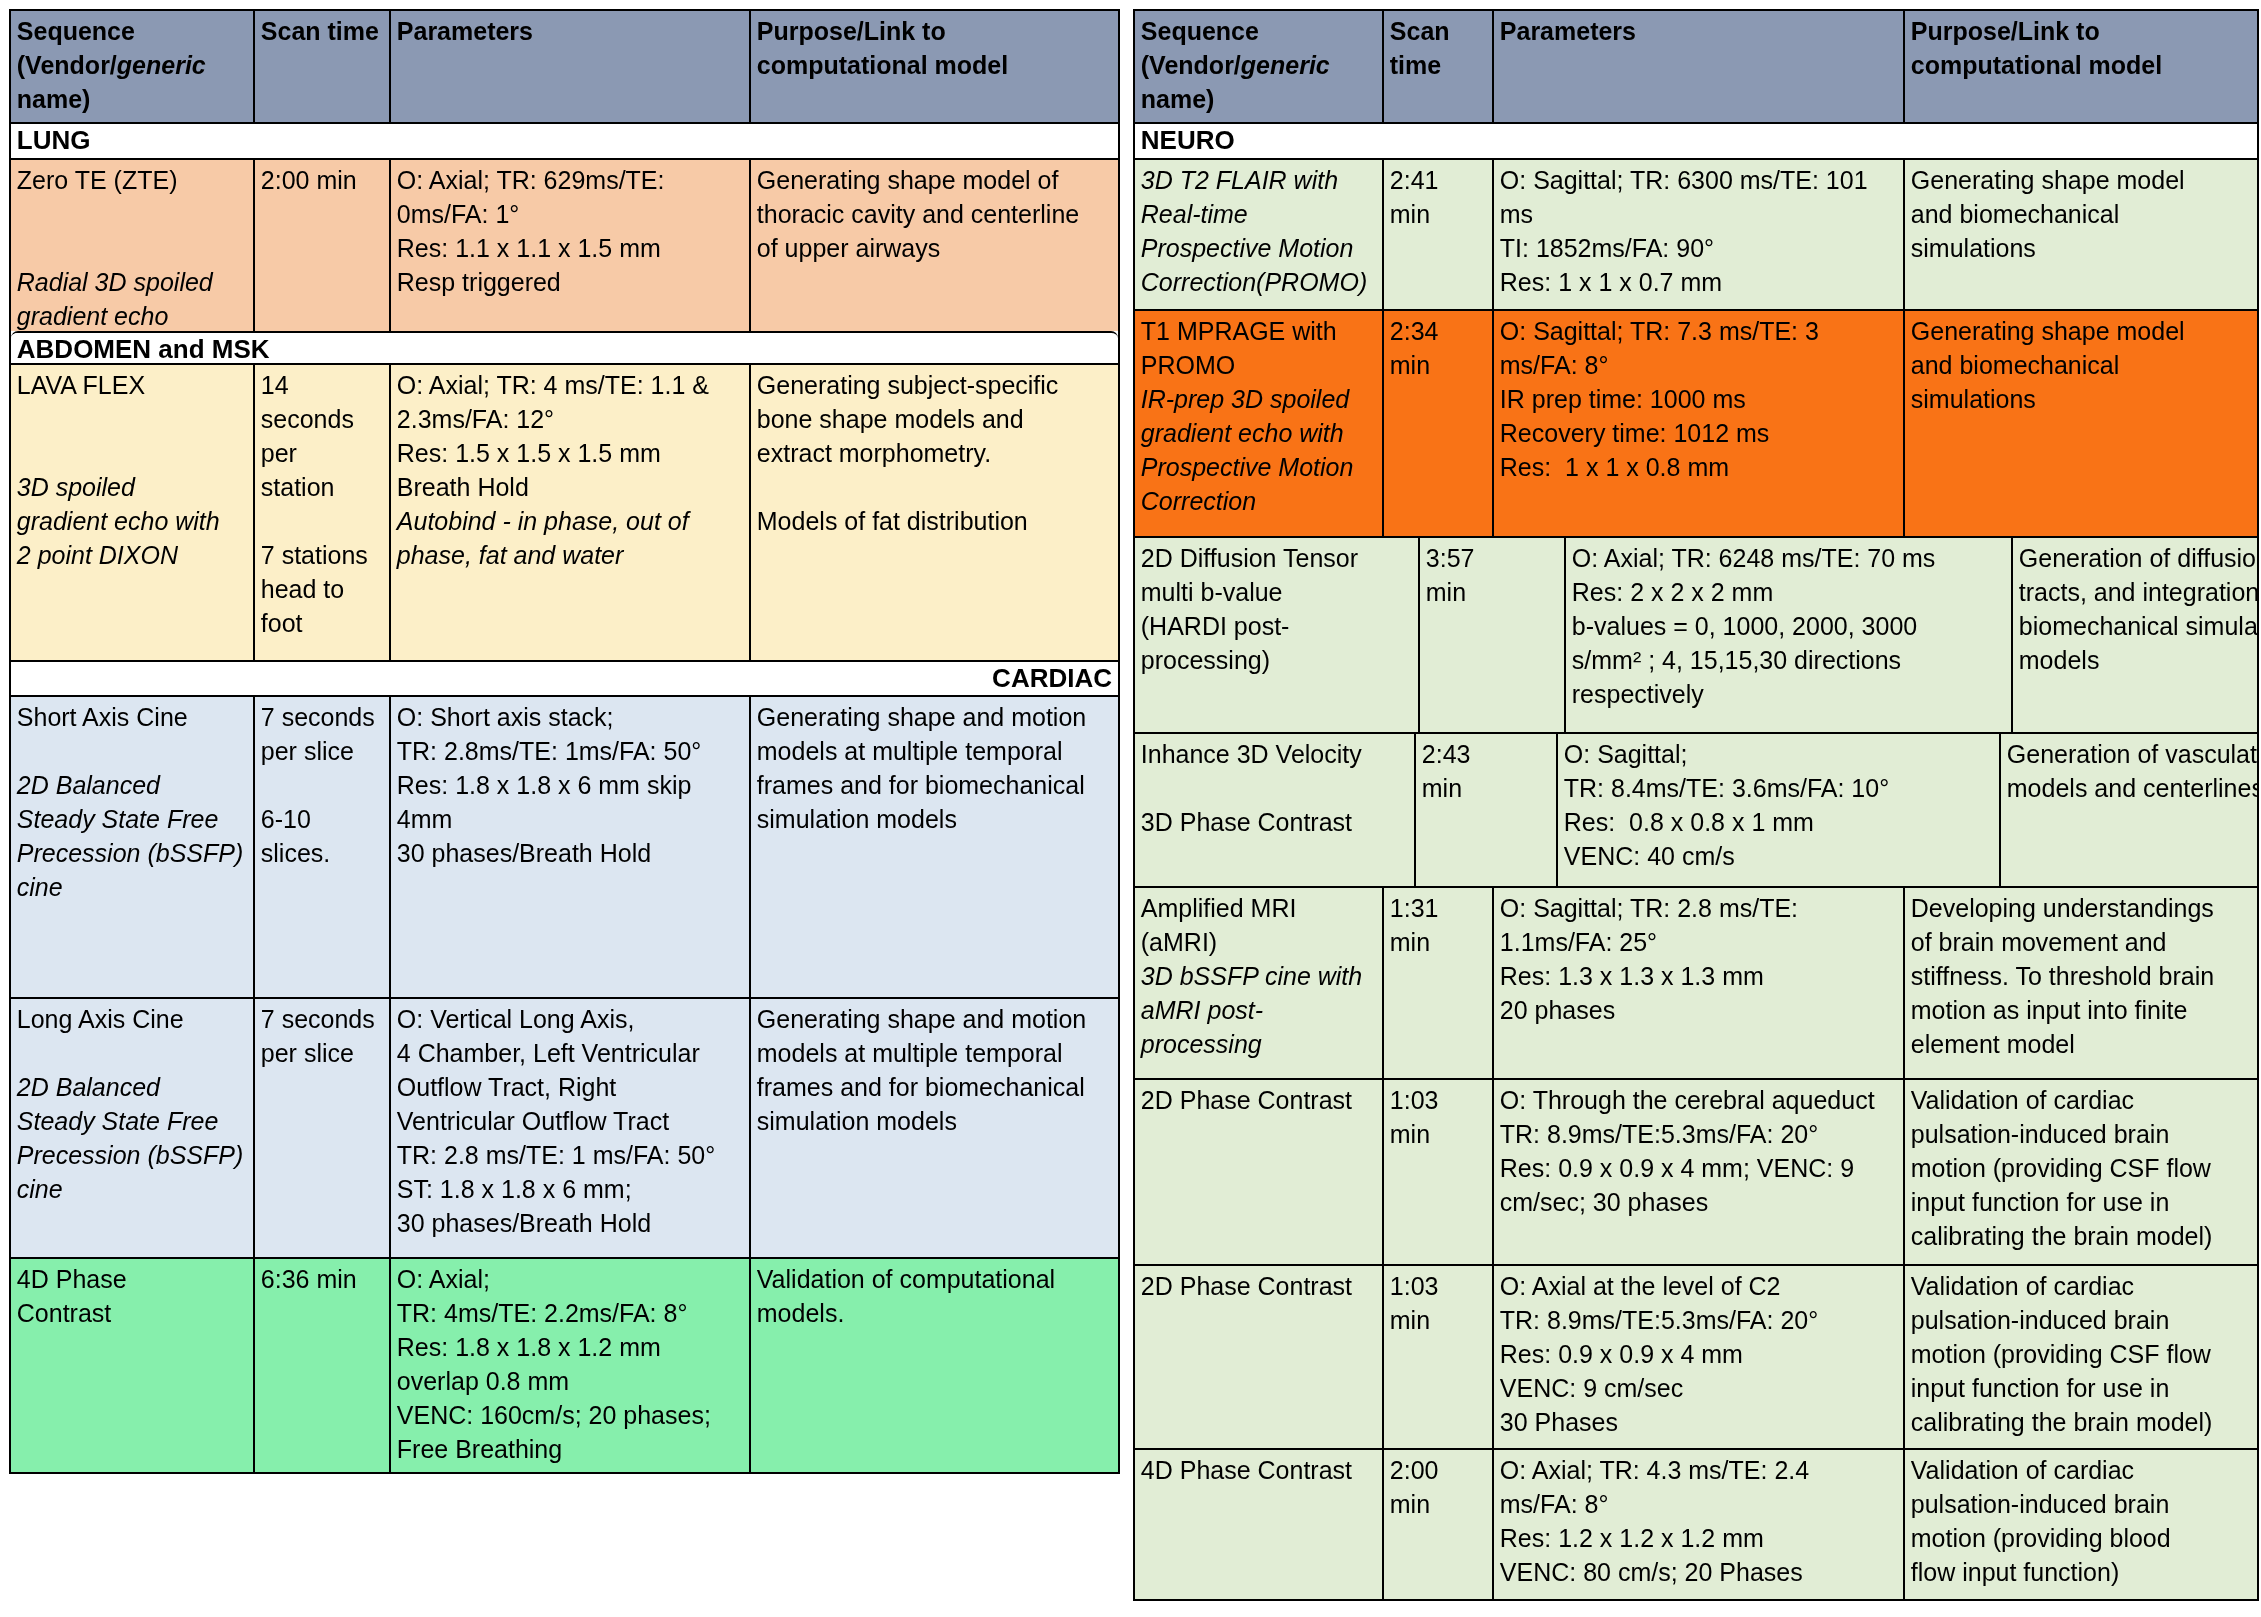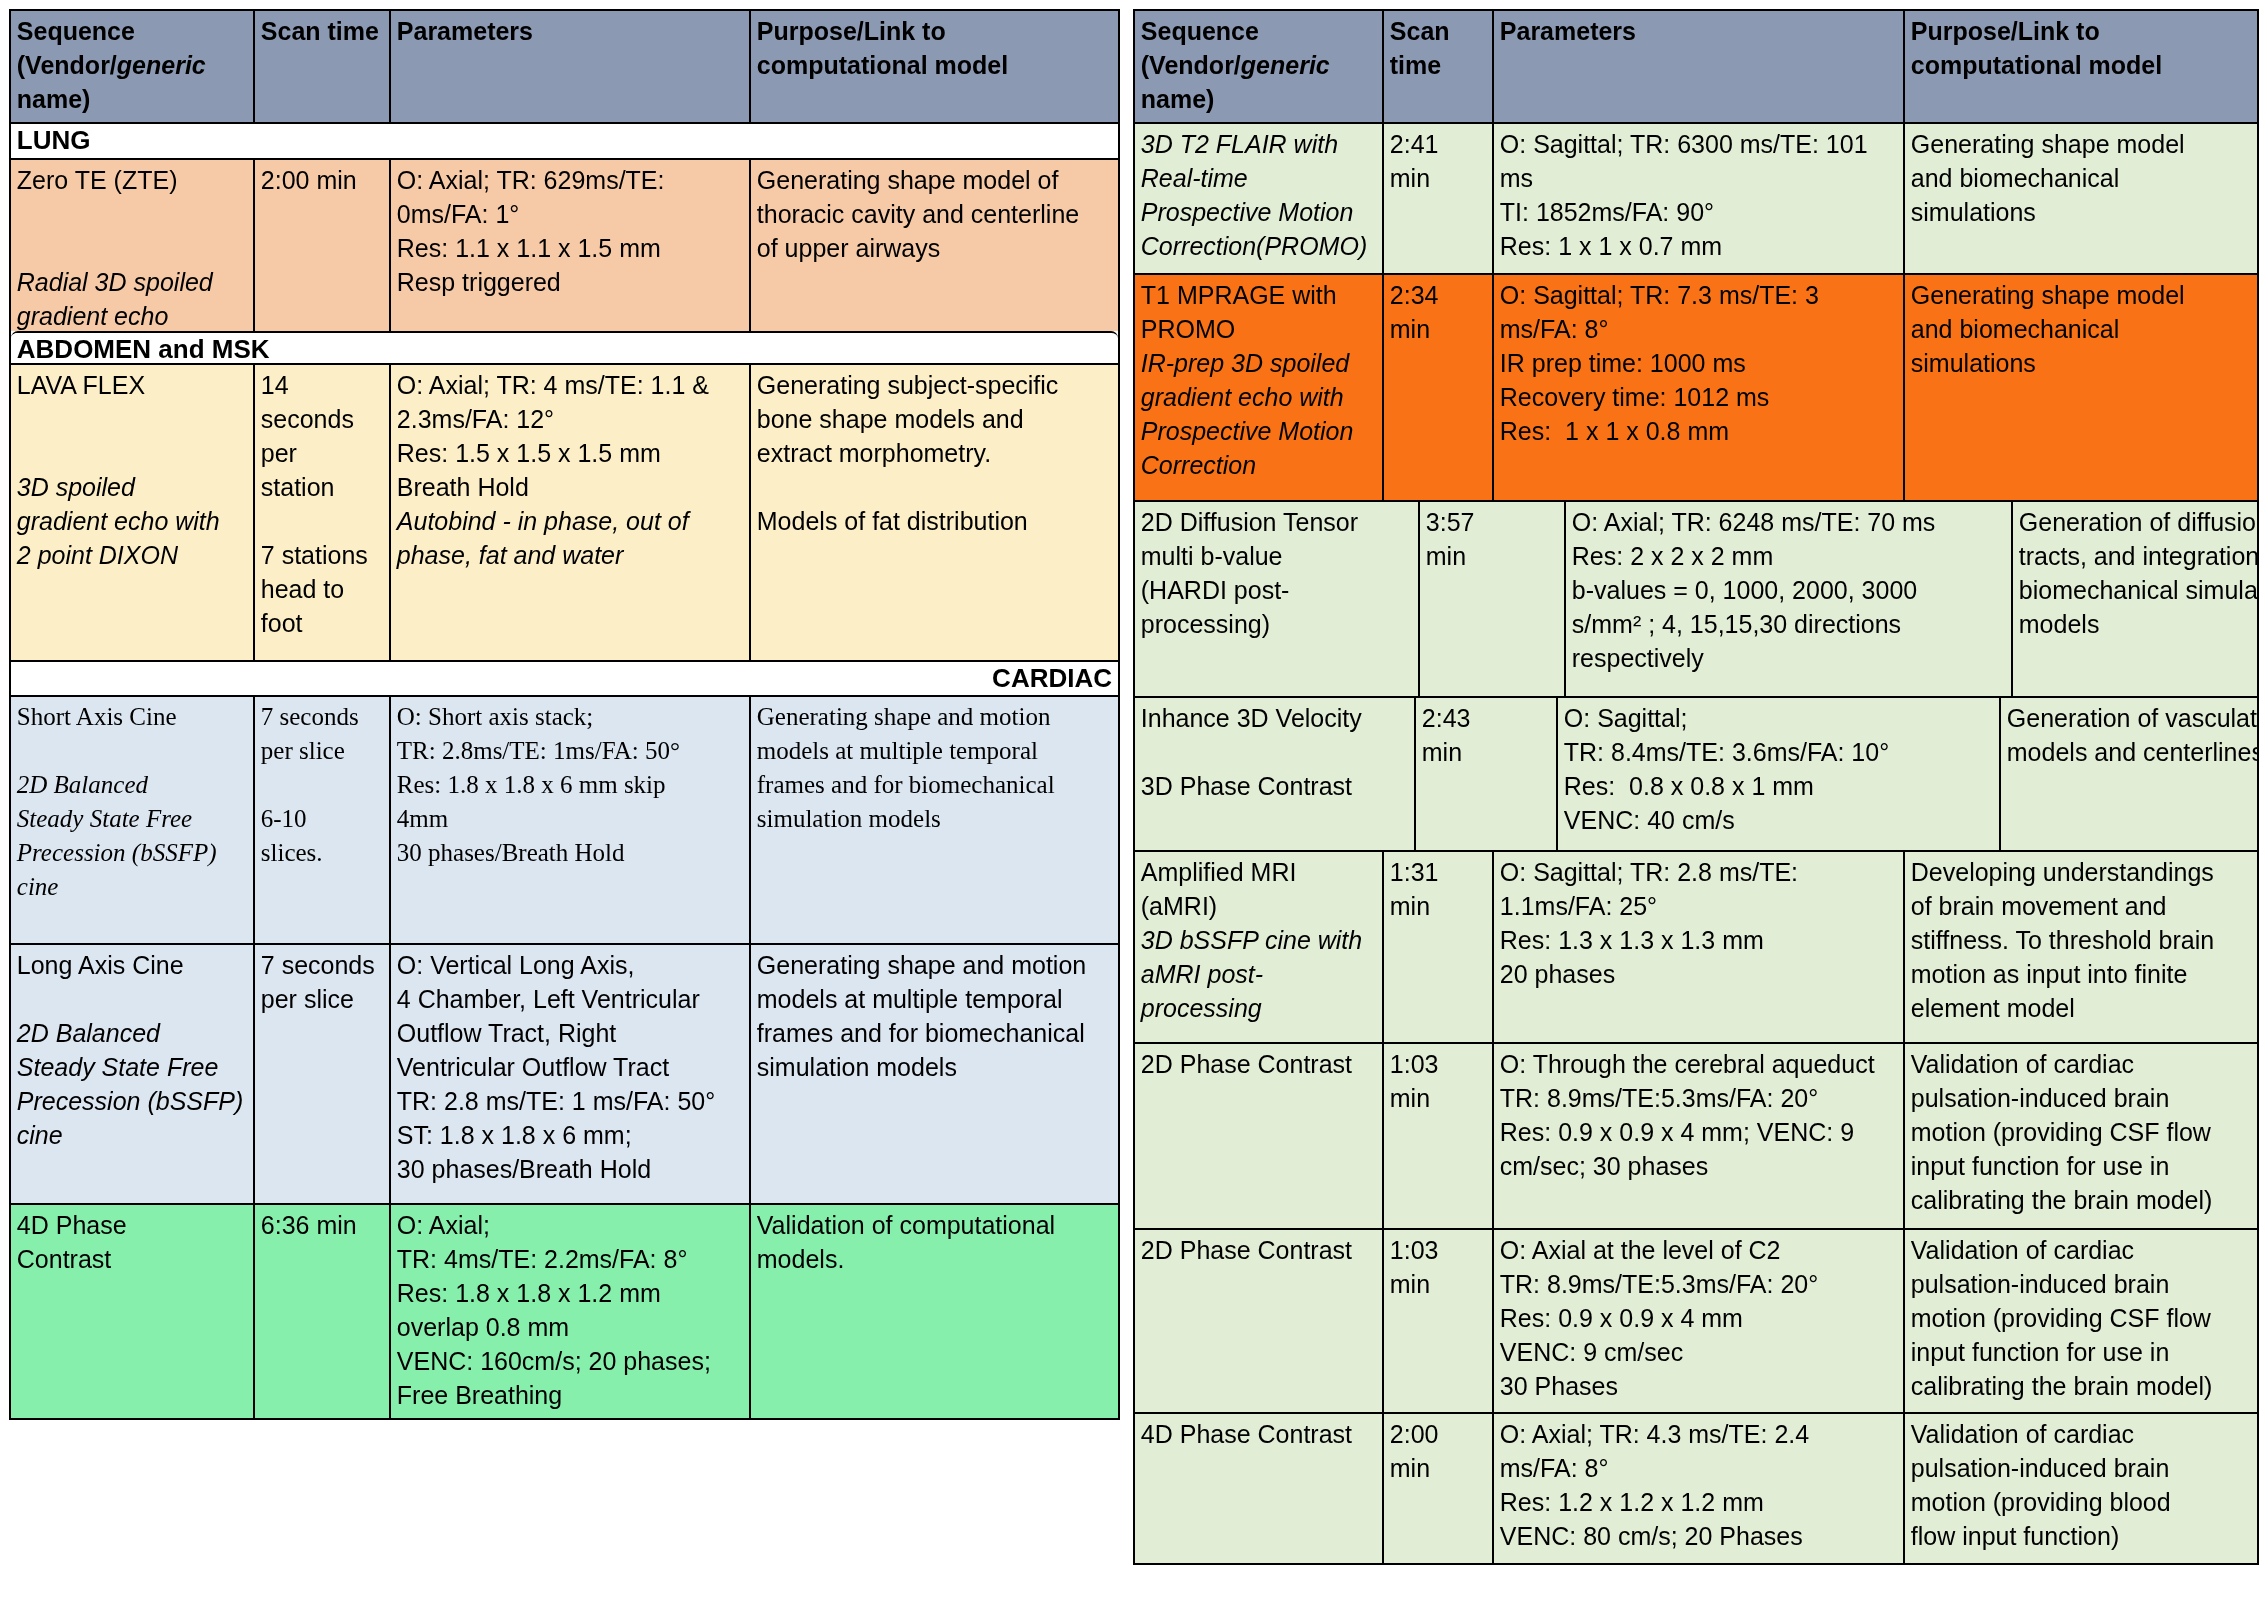--- a/index.html
+++ b/index.html
@@ -112,21 +112,21 @@
 bone shape models and
 extract morphometry.
 
 Models of fat distribution</span></div>
     </div>
 
     <div class="trow" style="height:35px;">
       <div class="band" style="grid-column:1 / span 4;text-align:right;">CARDIAC</div>
     </div>
 
-    <div class="trow" style="height: 248px; background: rgb(220, 230, 241); font-family: Liberation Serif, serif;">
+    <div class="trow" style="height: 302px; background: rgb(220, 230, 241);">
       <div class="cell"><span>Short Axis Cine
 
 </span><span style="font-style: italic;">2D Balanced
 Steady State Free
 Precession (bSSFP)
 cine</span></div>
       <div class="cell"><span>7 seconds
 per slice
 
 6-10
@@ -186,20 +186,23 @@
       <div class="cell"><span>Sequence
 (Vendor/</span><span style="font-style: italic;">generic</span><span>
 name)</span></div>
       <div class="cell"><span>Scan
 time</span></div>
       <div class="cell"><span>Parameters</span></div>
       <div class="cell"><span>Purpose/Link to
 computational model</span></div>
     </div>
 
+    <div class="trow" style="height:36px;">
+      <div class="band" style="grid-column:1 / span 4;">NEURO</div>
+    </div>
 
     <div class="trow" style="height: 151px; background: rgb(225, 237, 213);">
       <div class="cell"><span style="font-style: italic;">3D T2 FLAIR with
 Real-time
 Prospective Motion
 Correction(PROMO)</span></div>
       <div class="cell"><span>2:41
 min</span></div>
       <div class="cell"><span>O: Sagittal; TR: 6300 ms/TE: 101
 ms

